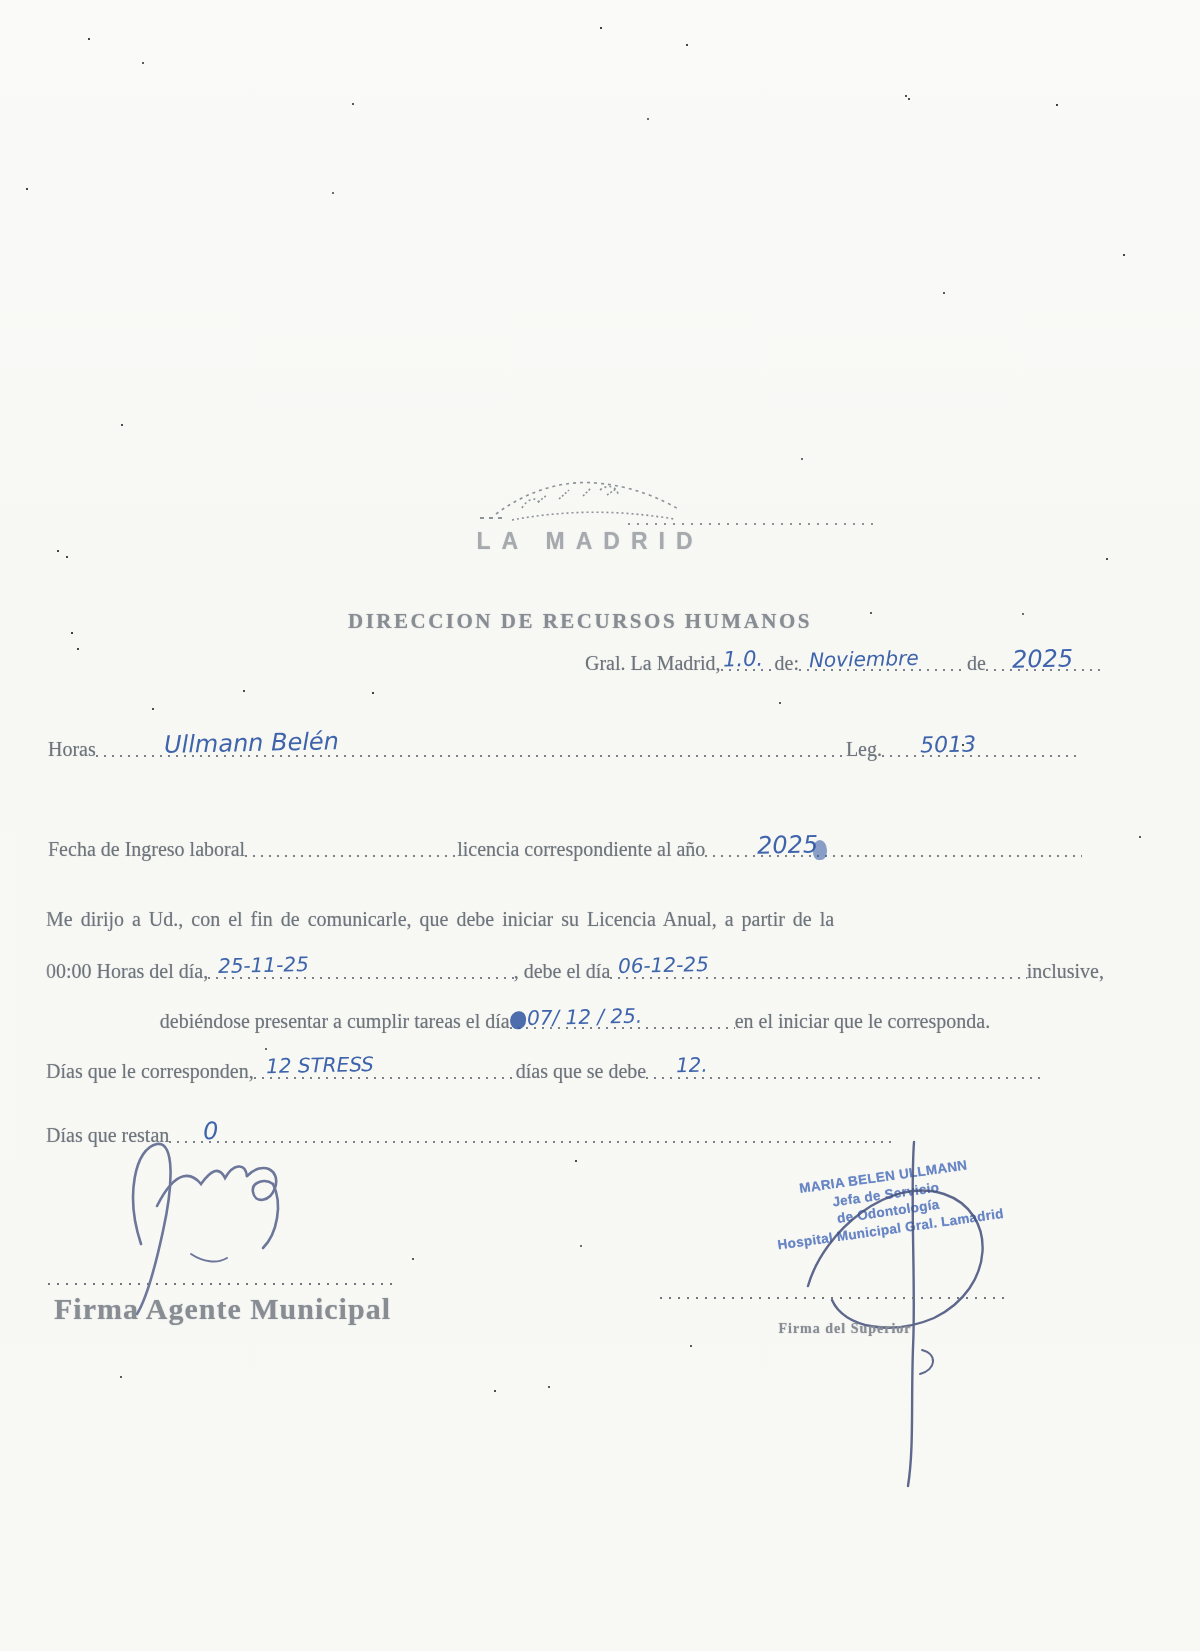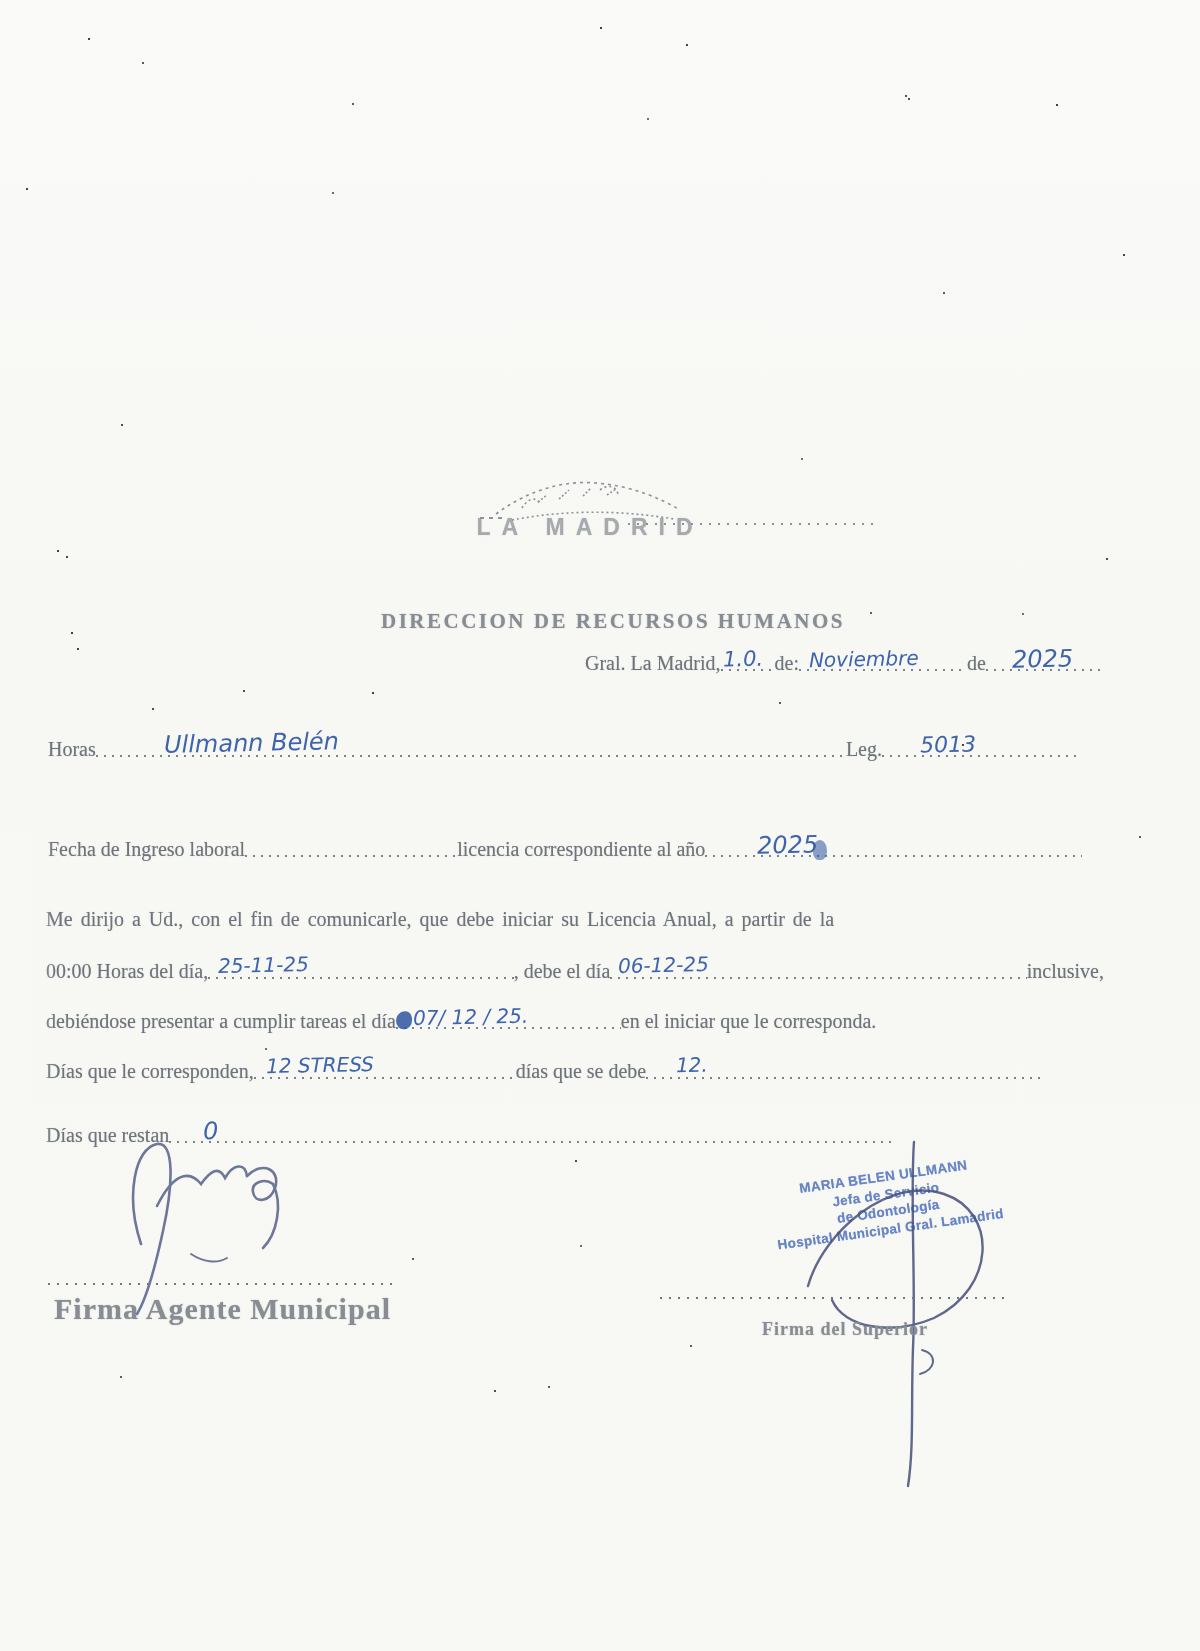--- a/index.html
+++ b/index.html
@@ -11,21 +11,21 @@
   
   .print{color:#6d747b;text-shadow:0 0 1px rgba(109,116,123,.45);
          font-size:20px;line-height:26px;white-space:nowrap;}
   .stencil{color:#878d93;font-weight:600;text-shadow:0 0 1.2px rgba(135,141,147,.6);}
 
   
   .hw{font-family:"DejaVu Sans",sans-serif;font-style:italic;color:#3e64ab;
       display:inline-block;transform:rotate(-1.2deg);font-size:20px;white-space:nowrap;}
   .hw.big{font-size:24px;}
 
-  .row{position:absolute;display:flex;align-items:flex-end;line-height:26px;}
+  .row{position:absolute;display:flex;align-items:flex-end;line-height:26px;justify-content:center;}
   .dotted{background:repeating-linear-gradient(to right,#7b828a 0 2px,transparent 2px 8px)
           left calc(100% - 5px) / 100% 2px no-repeat;}
   .slot{position:relative;display:inline-block;height:26px;}
   .slot>.hw{position:absolute;bottom:4px;left:22px;}
   .fillgap{display:inline-block;height:26px;}
 
   .sigline{position:absolute;height:2px;
            background:repeating-linear-gradient(to right,#70777e 0 2px,transparent 2px 9px);}
 
   .stamp{position:absolute;text-align:center;color:#5b7cc0;opacity:.92;
@@ -70,25 +70,25 @@
     <g fill="none" stroke="#8d9399" stroke-width="1.6">
       <path d="M18 42 C 48 20, 82 8, 118 11 C 154 14, 182 26, 202 38" stroke-dasharray="3 4"></path>
       <path d="M34 48 Q 112 33, 196 47" stroke-dasharray="2 3"></path>
       <path d="M60 30 l 9 -7 m 12 4 l 10 -9 m 14 6 l 8 -8 m 16 7 l 9 -6" stroke-dasharray="2 2"></path>
       <path d="M44 36 c 6 -10, 14 -12, 18 -4 m 60 -14 c 8 -6, 16 -4, 18 4" stroke-dasharray="2 3"></path>
       <path d="M150 52 H 398" stroke-dasharray="2 7" stroke-width="2"></path>
       <path d="M2 46 h 26" stroke-dasharray="4 5" stroke-width="2"></path>
     </g>
   </svg>
 
-  <div class="print stencil" style="position:absolute;left:0;top:514px;width:1180px;text-align:center;
+  <div class="print stencil" style="position:absolute;left:0;top:528px;width:1180px;text-align:center;
        font-family:'Liberation Sans',sans-serif;font-size:23px;letter-spacing:11px;opacity:.72;">LA MADRID</div>
 
   <div class="print stencil" style="position:absolute;left:0;top:608px;width:1160px;text-align:center;
-       font-size:21px;letter-spacing:2.5px;margin-left:33px;">DIRECCION DE RECURSOS HUMANOS</div>
+       font-size:21px;letter-spacing:2.5px;">DIRECCION DE RECURSOS HUMANOS</div>
 
   <div class="row" style="top:650px;left:585px;width:517px;">
     <span class="print">Gral. La Madrid,</span>
     <span class="slot dotted" style="width:54px;">
       <span class="hw" style="left:2px;font-size:21px;">1.0.</span>
     </span>
     <span class="print">de:</span>
     <span class="slot dotted" style="width:168px;">
       <span class="hw" style="left:10px;">Noviembre</span>
     </span>
@@ -183,15 +183,15 @@
 
   <svg class="sig-svg" style="left:772px;top:1138px;" width="250" height="352" viewBox="0 0 250 352">
     <g fill="none" stroke="#44507a" stroke-width="2.4" stroke-linecap="round" opacity=".85">
       <path d="M142 4 C 138 60, 144 150, 141 210 C 139 265, 142 310, 136 348"></path>
       <path d="M36 148 C 52 92, 118 38, 172 56 C 226 74, 224 150, 162 180 C 120 198, 72 190, 60 162"></path>
       <path d="M150 212 C 166 216, 164 232, 148 236" stroke-width="2"></path>
     </g>
   </svg>
 
   <div class="sigline" style="left:660px;top:1297px;width:350px;"></div>
-  <div class="print stencil" style="position:absolute;left:700px;top:1316px;width:290px;text-align:center;font-size:18px;letter-spacing:1px;">Firma del Superior</div>
+  <div class="print stencil" style="position:absolute;left:700px;top:1316px;width:290px;text-align:center;font-size:14px;letter-spacing:1px;">Firma del Superior</div>
 
 </div>
 
 </body></html>

